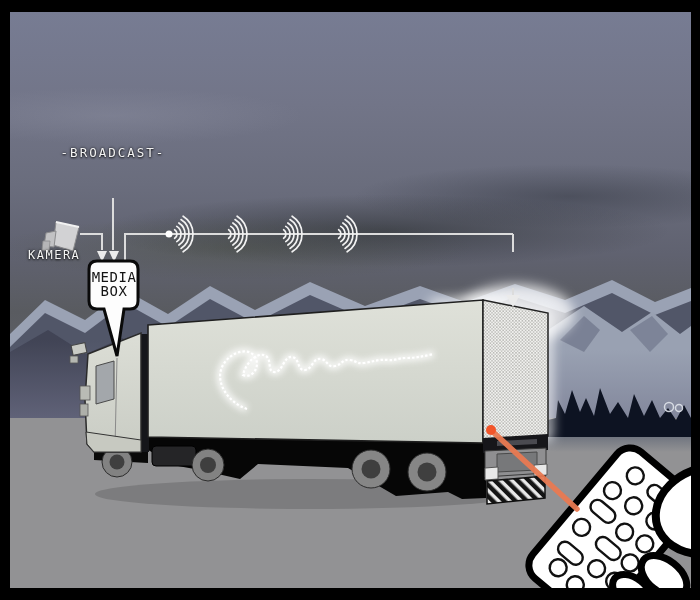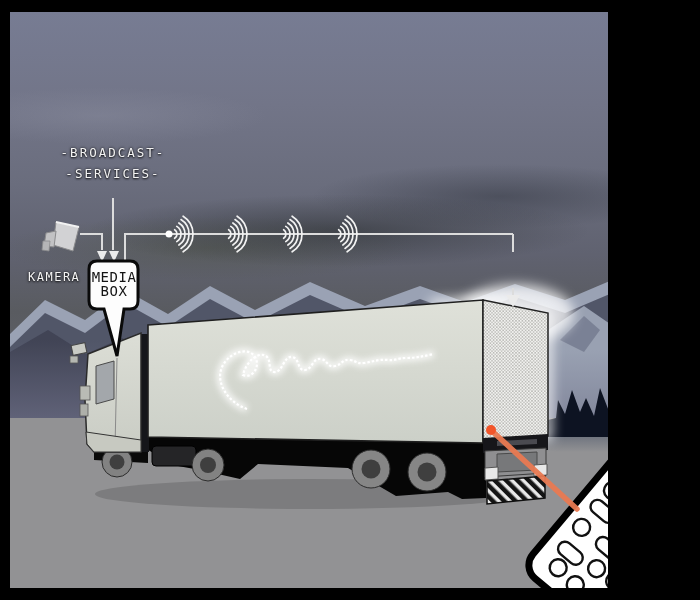--- a/index.html
+++ b/index.html
@@ -1,31 +1,31 @@
 <!DOCTYPE html>
 <html><head>
 <meta charset="utf-8">
 <style>
   html,body{margin:0;padding:0;background:#000;}
   .stage{position:relative;width:700px;height:600px;background:#000;overflow:hidden;
          font-family:"DejaVu Sans Mono","Liberation Mono",monospace;}
-  .photo{position:absolute;left:10px;top:12px;width:598px;height:576px;overflow:hidden;
+  .photo{position:absolute;left:10px;top:12px;width:681px;height:576px;overflow:hidden;
     background:
       radial-gradient(60% 9% at 55% 38%, rgba(40,44,46,0.55), transparent 70%),
       radial-gradient(50% 8% at 33% 41%, rgba(80,85,70,0.50), transparent 70%),
       radial-gradient(45% 8% at 82% 32%, rgba(50,54,64,0.50), transparent 70%),
       radial-gradient(40% 7% at 15% 18%, rgba(150,153,170,0.30), transparent 70%),
       linear-gradient(180deg,#777c93 0%,#727588 16%,#6a6d7d 30%,#606270 42%,
                       #595b60 52%,#5e6068 62%,#666a7a 72%,#6d7183 100%);}
   svg{position:absolute;left:0;top:0;}
   .label{position:absolute;color:#f4f4f4;
          text-shadow:0 0 3px rgba(0,0,0,.85),0 1px 2px rgba(0,0,0,.7);}
   .broadcast{left:13px;top:130px;width:180px;text-align:center;
              font-size:12.5px;line-height:21px;letter-spacing:2px;}
-  .kamera{left:18px;top:258px;width:100px;font-size:12px;letter-spacing:1.5px;}
+  .kamera{left:18px;top:236px;width:100px;font-size:12px;letter-spacing:1.5px;}
   .truckers{left:423px;top:244px;width:160px;text-align:center;
             font-size:12px;line-height:15px;letter-spacing:2px;}
   .mediabox{left:79px;top:258px;width:50px;text-align:center;color:#141414;
             text-shadow:none;font-size:14px;line-height:14px;letter-spacing:.5px;}
 </style>
 </head>
 <body>
 
 <div class="stage">
   <div class="photo">
@@ -206,21 +206,20 @@
         <ellipse cx="664" cy="576" rx="26" ry="16" transform="rotate(38 664 576)" fill="#ffffff" stroke="#000000" stroke-width="7"></ellipse>
         <ellipse cx="632" cy="592" rx="22" ry="14" transform="rotate(38 632 592)" fill="#ffffff" stroke="#000000" stroke-width="7"></ellipse>
       </g>
 
       <line x1="492" y1="431" x2="577" y2="509" stroke="#e97a52" stroke-width="5.5" stroke-linecap="round" opacity="0.95"></line>
       <circle cx="491" cy="430" r="5" fill="#f2552a"></circle>
     </svg>
 
     <div class="label broadcast">
       <div>-BROADCAST-</div>
-      <div>-SERVICES-</div>
     </div>
 
     <div class="label kamera">KAMERA</div>
 
     <div class="label mediabox">
       <div>MEDIA</div>
       <div>BOX</div>
     </div>
 
 

